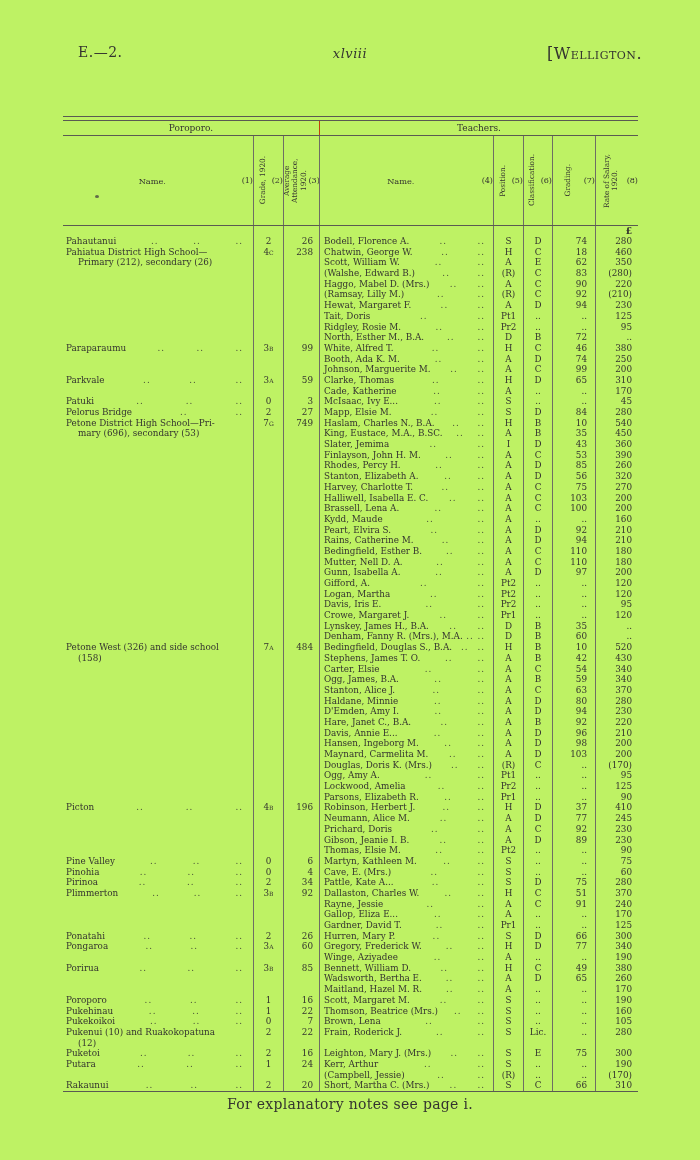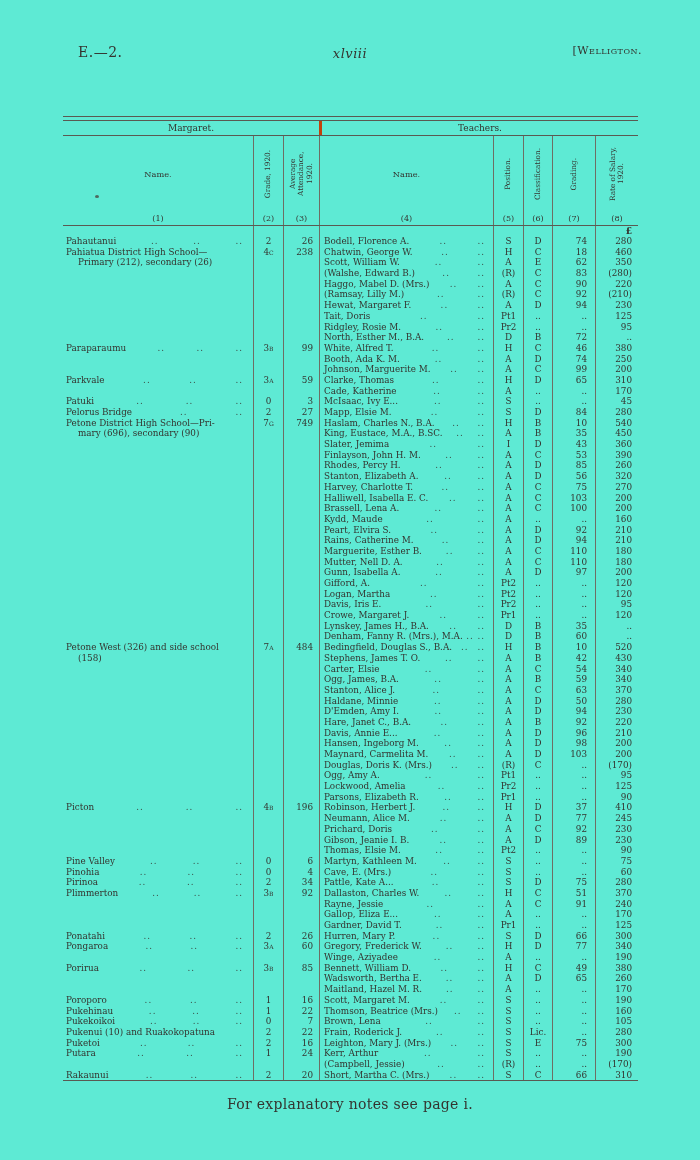--- a/index.html
+++ b/index.html
@@ -1,40 +1,40 @@
 <!DOCTYPE html>
 <html><head>
 <meta charset="utf-8">
 <style>
   html,body{margin:0;padding:0;background:#d8d6d0;}
   .page{
     position:relative;width:700px;height:1160px;margin:0 auto;
-    background:#5eead4;color:#34342f;
+    background:#bef264;color:#34342f;
     font-family:"DejaVu Serif", serif;
     overflow:hidden;
   }
   
   .doc-ref{position:absolute;left:78px;top:44px;font-size:14px;letter-spacing:.5px;}
   .page-num{position:absolute;left:0;right:0;top:46px;text-align:center;font-size:13px;letter-spacing:.5px;font-style:italic;}
-  .running-head{position:absolute;right:58px;top:44px;font-size:11px;font-variant:small-caps;letter-spacing:.5px;}
+  .running-head{position:absolute;right:58px;top:44px;font-size:16px;font-variant:small-caps;letter-spacing:.5px;}
   .title-line{position:absolute;left:0;right:0;top:79px;text-align:center;font-size:10.5px;letter-spacing:.4px;}
   .title-line .sc{font-variant:small-caps;}
   .title-line .it{font-style:italic;}
   .subtitle-line{position:absolute;left:0;right:0;top:98px;text-align:center;font-size:9px;letter-spacing:.6px;}
   .subtitle-line .it{font-style:italic;letter-spacing:.2px;}
   
   .tbl{position:absolute;left:63px;top:116px;width:575px;}
   .rule-double{height:3px;border-top:1px solid #5a5a52;border-bottom:1px solid #5a5a52;}
   .ghead{display:grid;grid-template-columns:256px 319px;height:14px;line-height:14px;
          border-bottom:1px solid #5a5a52;font-size:9px;text-align:center;}
   .ghead .gcell{overflow:hidden;}
-  .ghead .gcell.right{border-left:3px solid #c2410c;}
+  .ghead .gcell.right{border-left:1px solid #c2410c;}
   .chead{display:grid;grid-template-columns:190px 30px 36px 174px 30px 29px 43px 43px;
          height:89px;border-bottom:1px solid #5a5a52;}
-  .hc{position:relative;display:flex;flex-direction:column;align-items:center;justify-content:center;overflow:hidden;}
+  .hc{position:relative;display:flex;flex-direction:row;align-items:center;justify-content:center;overflow:hidden;}
   .hc + .hc{border-left:1px solid #6e6e64;}
   .hlabel{flex:1;display:flex;align-items:center;justify-content:center;font-size:8.2px;text-align:center;}
   .rot{writing-mode:vertical-rl;transform:rotate(180deg);max-height:64px;line-height:1.15;font-size:7.3px;white-space:normal;}
   .hnum{height:13px;line-height:13px;font-size:8px;}
   
   .tbody{border-bottom:1px solid #5a5a52;}
   .trow{display:grid;grid-template-columns:190px 30px 36px 174px 30px 29px 43px 43px;
         height:10.7px;line-height:10.7px;font-size:8.8px;white-space:nowrap;}
   .trow.prow{height:10px;line-height:10px;}
   .cell{overflow:hidden;}
@@ -64,21 +64,21 @@
   <div class="running-head">[Welligton.</div>
 
 
 
   <div class="ink-spot"></div>
 
   <div class="tbl">
     <div class="rule-double"></div>
 
     <div class="ghead">
-      <div class="gcell">Margaret.</div>
+      <div class="gcell">Poroporo.</div>
       <div class="gcell right">Teachers.</div>
     </div>
 
     <div class="chead">
       <div class="hc">
         <span class="hlabel">Name.</span>
         <span class="hnum">(1)</span>
       </div>
       <div class="hc">
         <span class="hlabel">
@@ -410,21 +410,21 @@
             <span class="ldr">..</span>
             <span class="ldr">..</span>
           </div>
           <div class="cell c-pos">H</div>
           <div class="cell c-cls">B</div>
           <div class="cell c-grd">10</div>
           <div class="cell c-sal">540</div>
         </div>
         <div class="trow">
           <div class="cell c-school">
-            <span class="nm ind">mary (696), secondary (90)</span>
+            <span class="nm ind">mary (696), secondary (53)</span>
           </div>
           <div class="cell c-grade"></div>
           <div class="cell c-att"></div>
           <div class="cell c-teacher">
             <span class="nm">King, Eustace, M.A., B.SC.</span>
             <span class="ldr">..</span>
             <span class="ldr">..</span>
           </div>
           <div class="cell c-pos">A</div>
           <div class="cell c-cls">B</div>
@@ -569,21 +569,21 @@
           <div class="cell c-pos">A</div>
           <div class="cell c-cls">D</div>
           <div class="cell c-grd">94</div>
           <div class="cell c-sal">210</div>
         </div>
         <div class="trow">
           <div class="cell c-school"></div>
           <div class="cell c-grade"></div>
           <div class="cell c-att"></div>
           <div class="cell c-teacher">
-            <span class="nm">Marguerite, Esther B.</span>
+            <span class="nm">Bedingfield, Esther B.</span>
             <span class="ldr">..</span>
             <span class="ldr">..</span>
           </div>
           <div class="cell c-pos">A</div>
           <div class="cell c-cls">C</div>
           <div class="cell c-grd">110</div>
           <div class="cell c-sal">180</div>
         </div>
         <div class="trow">
           <div class="cell c-school"></div>
@@ -775,21 +775,21 @@
           <div class="cell c-school"></div>
           <div class="cell c-grade"></div>
           <div class="cell c-att"></div>
           <div class="cell c-teacher">
             <span class="nm">Haldane, Minnie</span>
             <span class="ldr">..</span>
             <span class="ldr">..</span>
           </div>
           <div class="cell c-pos">A</div>
           <div class="cell c-cls">D</div>
-          <div class="cell c-grd">50</div>
+          <div class="cell c-grd">80</div>
           <div class="cell c-sal">280</div>
         </div>
         <div class="trow">
           <div class="cell c-school"></div>
           <div class="cell c-grade"></div>
           <div class="cell c-att"></div>
           <div class="cell c-teacher">
             <span class="nm">D'Emden, Amy I.</span>
             <span class="ldr">..</span>
             <span class="ldr">..</span>
@@ -1268,20 +1268,32 @@
           <div class="cell c-att">22</div>
           <div class="cell c-teacher">
             <span class="nm">Frain, Roderick J.</span>
             <span class="ldr">..</span>
             <span class="ldr">..</span>
           </div>
           <div class="cell c-pos">S</div>
           <div class="cell c-cls">Lic.</div>
           <div class="cell c-grd">..</div>
           <div class="cell c-sal">280</div>
+        </div>
+        <div class="trow">
+          <div class="cell c-school">
+            <span class="nm ind">(12)</span>
+          </div>
+          <div class="cell c-grade"></div>
+          <div class="cell c-att"></div>
+          <div class="cell c-teacher"></div>
+          <div class="cell c-pos"></div>
+          <div class="cell c-cls"></div>
+          <div class="cell c-grd"></div>
+          <div class="cell c-sal"></div>
         </div>
         <div class="trow">
           <div class="cell c-school">
             <span class="nm">Puketoi</span>
             <span class="ldr">..</span>
             <span class="ldr">..</span>
             <span class="ldr">..</span>
           </div>
           <div class="cell c-grade">2</div>
           <div class="cell c-att">16</div>

